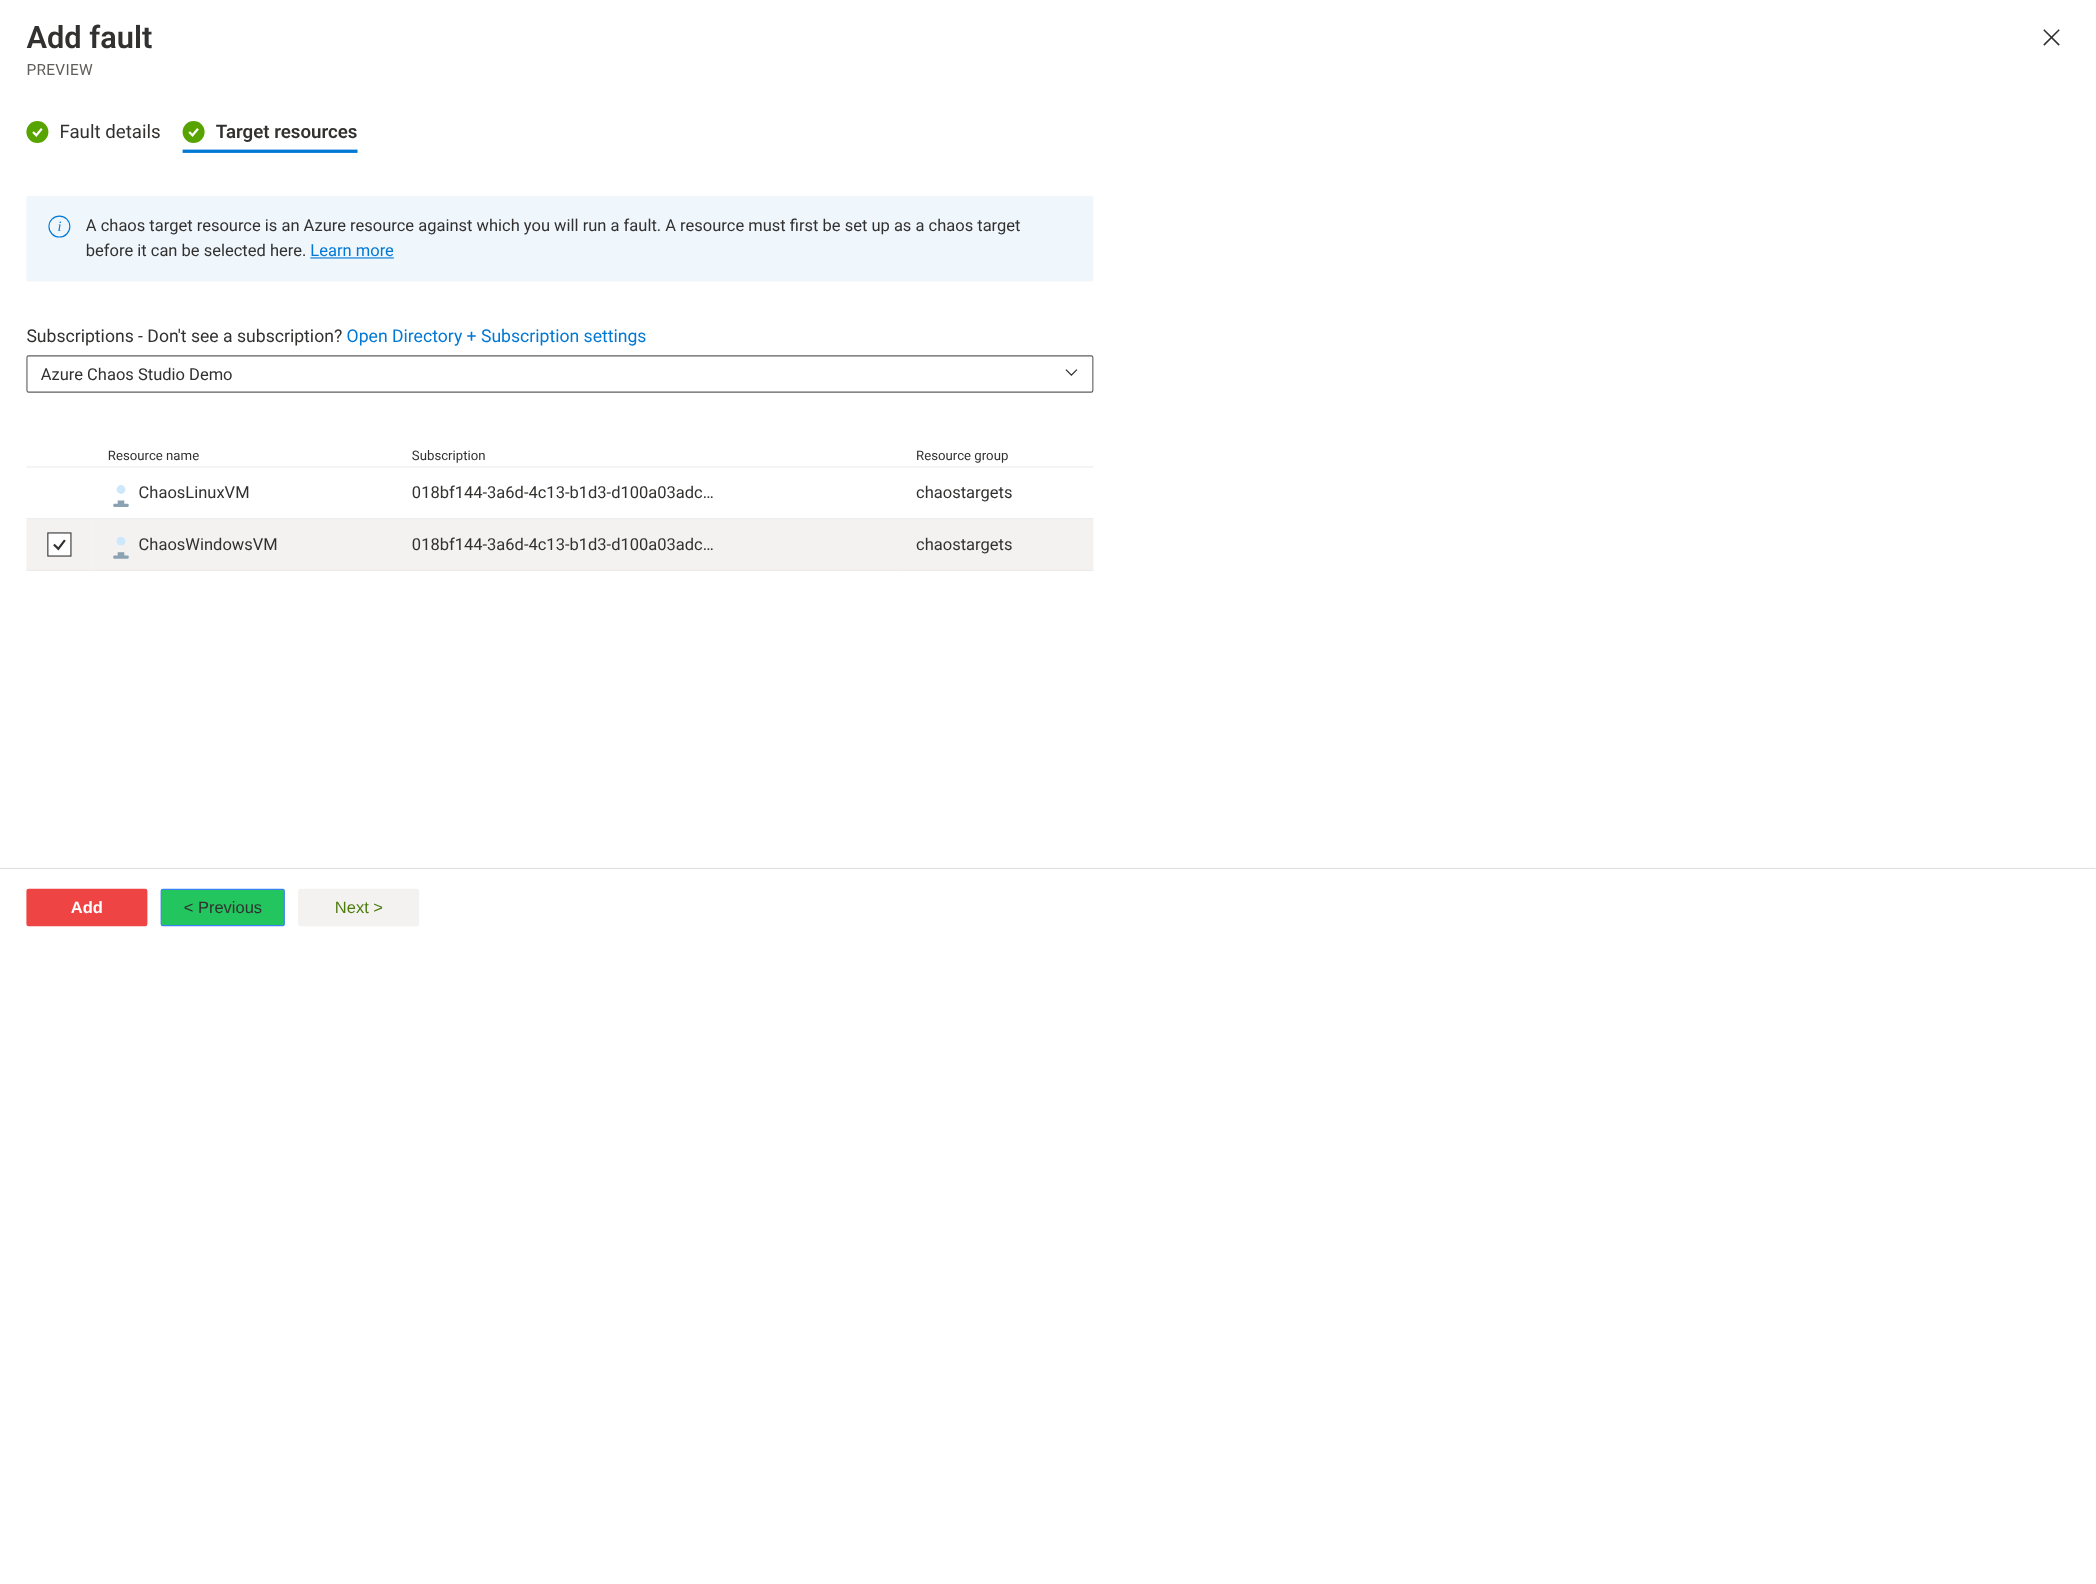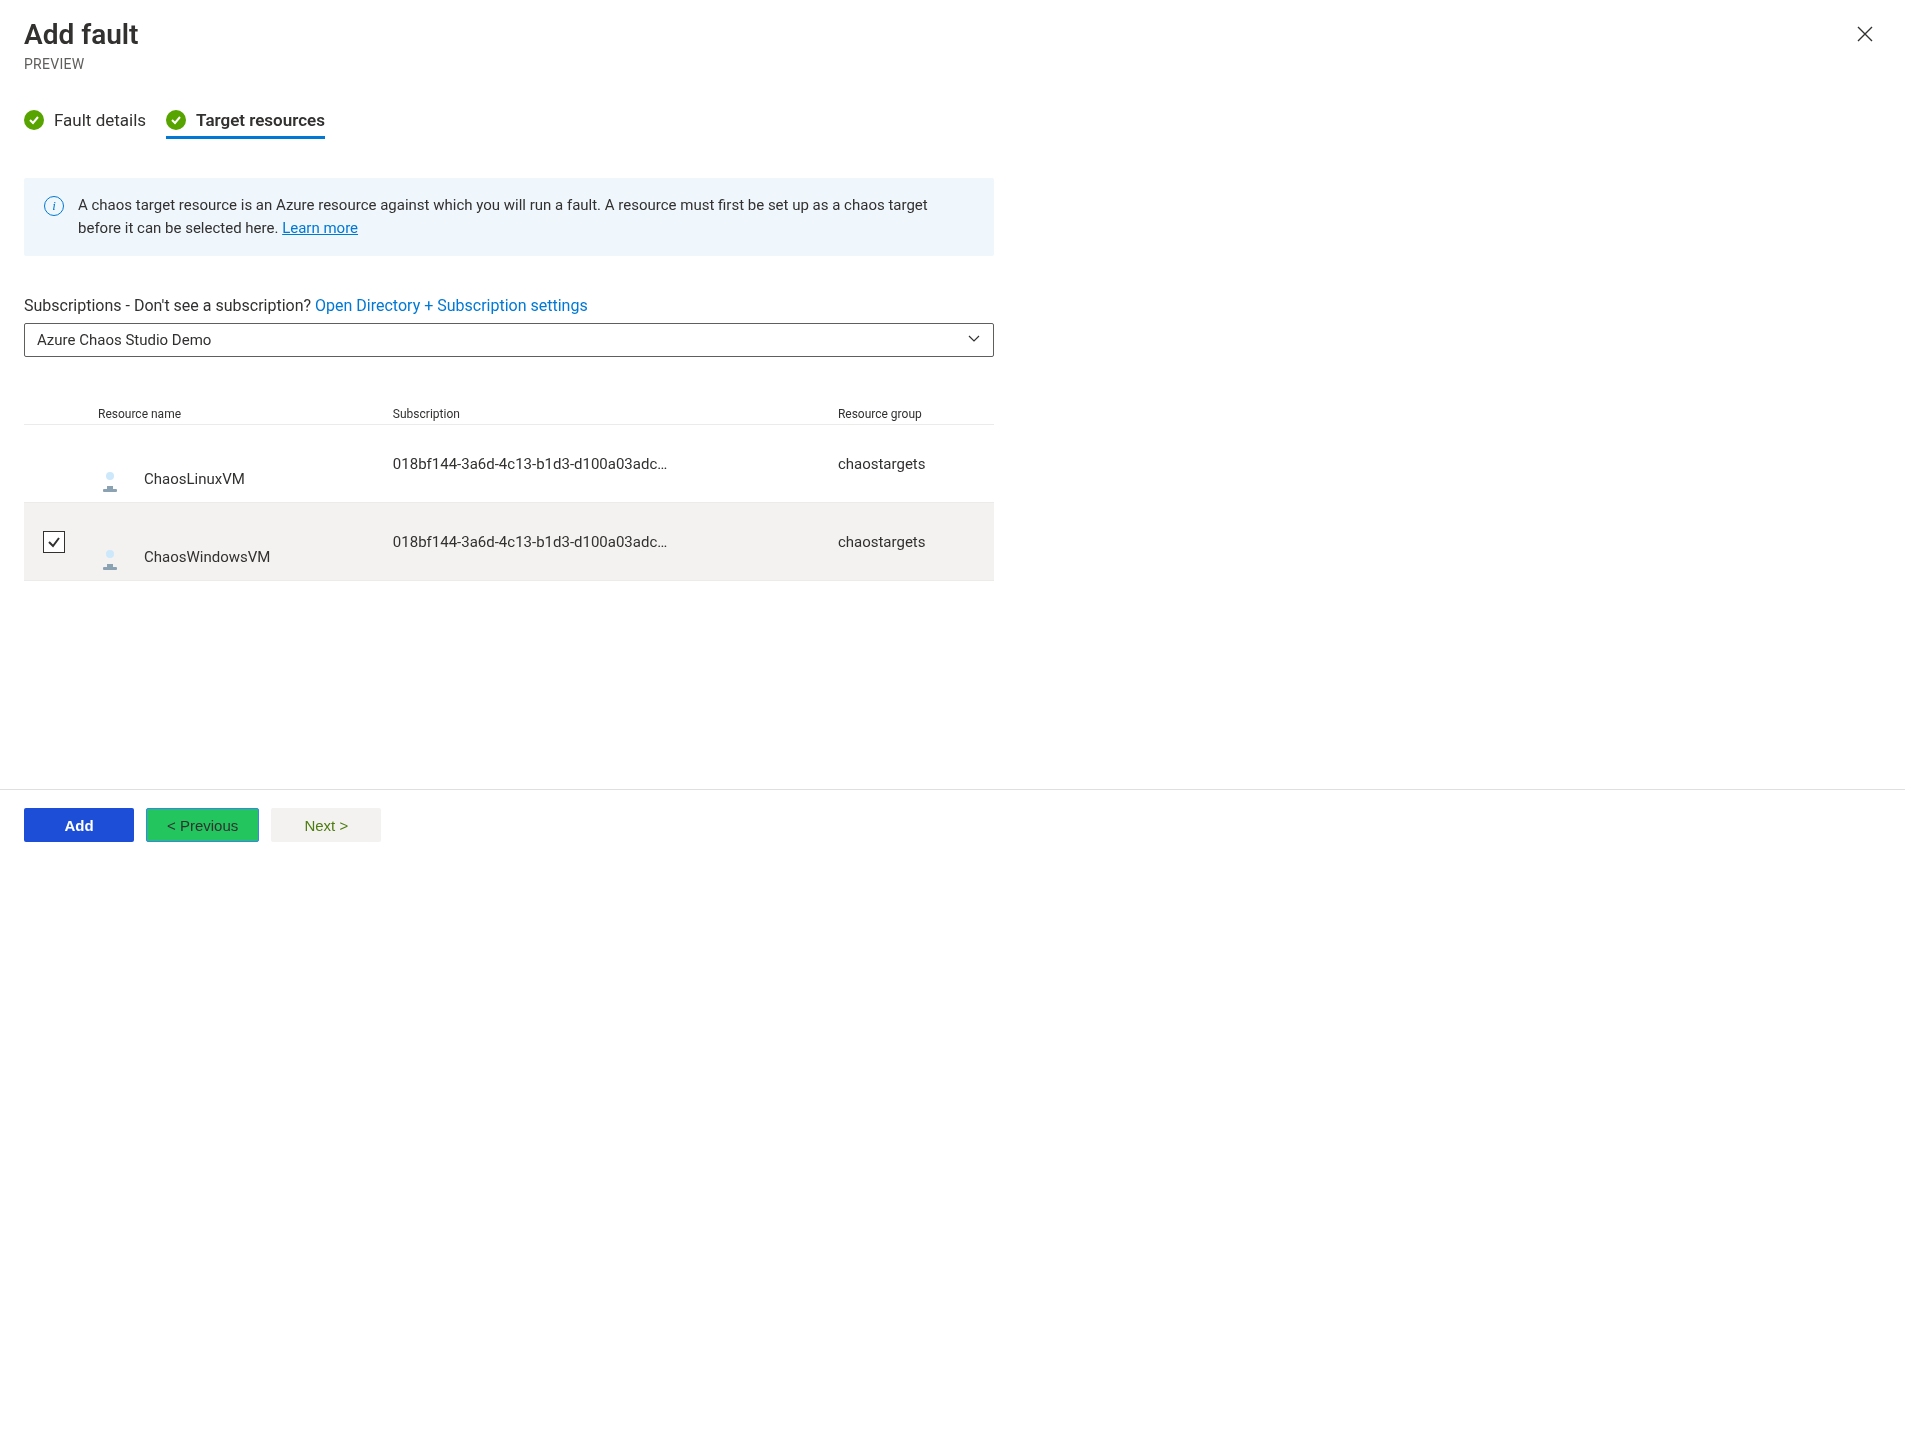--- a/index.html
+++ b/index.html
@@ -150,22 +150,21 @@
       border: 1px solid #323130;
       display: inline-flex;
       align-items: center;
       justify-content: center;
       background: #fff;
     }
     .checkbox svg { stroke: #323130; }
     .res-cell {
       display: flex;
       align-items: center;
-      gap: 22px;
-      margin-top: 31px;
+      gap: 4px;
     }
     .vm-icon {
       width: 24px; height: 22px;
       position: relative;
     }
     .vm-icon .screen {
       width: 24px; height: 16px;
       background: linear-gradient(#3aa0f3,#0a6fcf);
       border-radius: 2px;
       position: relative;
@@ -205,21 +204,21 @@
       min-width: 110px;
       padding: 0 20px;
       font-size: 15px;
       border-radius: 2px;
       cursor: pointer;
       display: inline-flex;
       align-items: center;
       justify-content: center;
     }
     .btn-primary {
-      background: #1d4ed8;
+      background: #ef4444;
       color: #fff;
       border: none;
       font-weight: 600;
     }
     .btn-secondary {
       background: #22c55e;
       border: 1px solid #3b82f6;
       color: #323130;
     }
     .btn-disabled {

